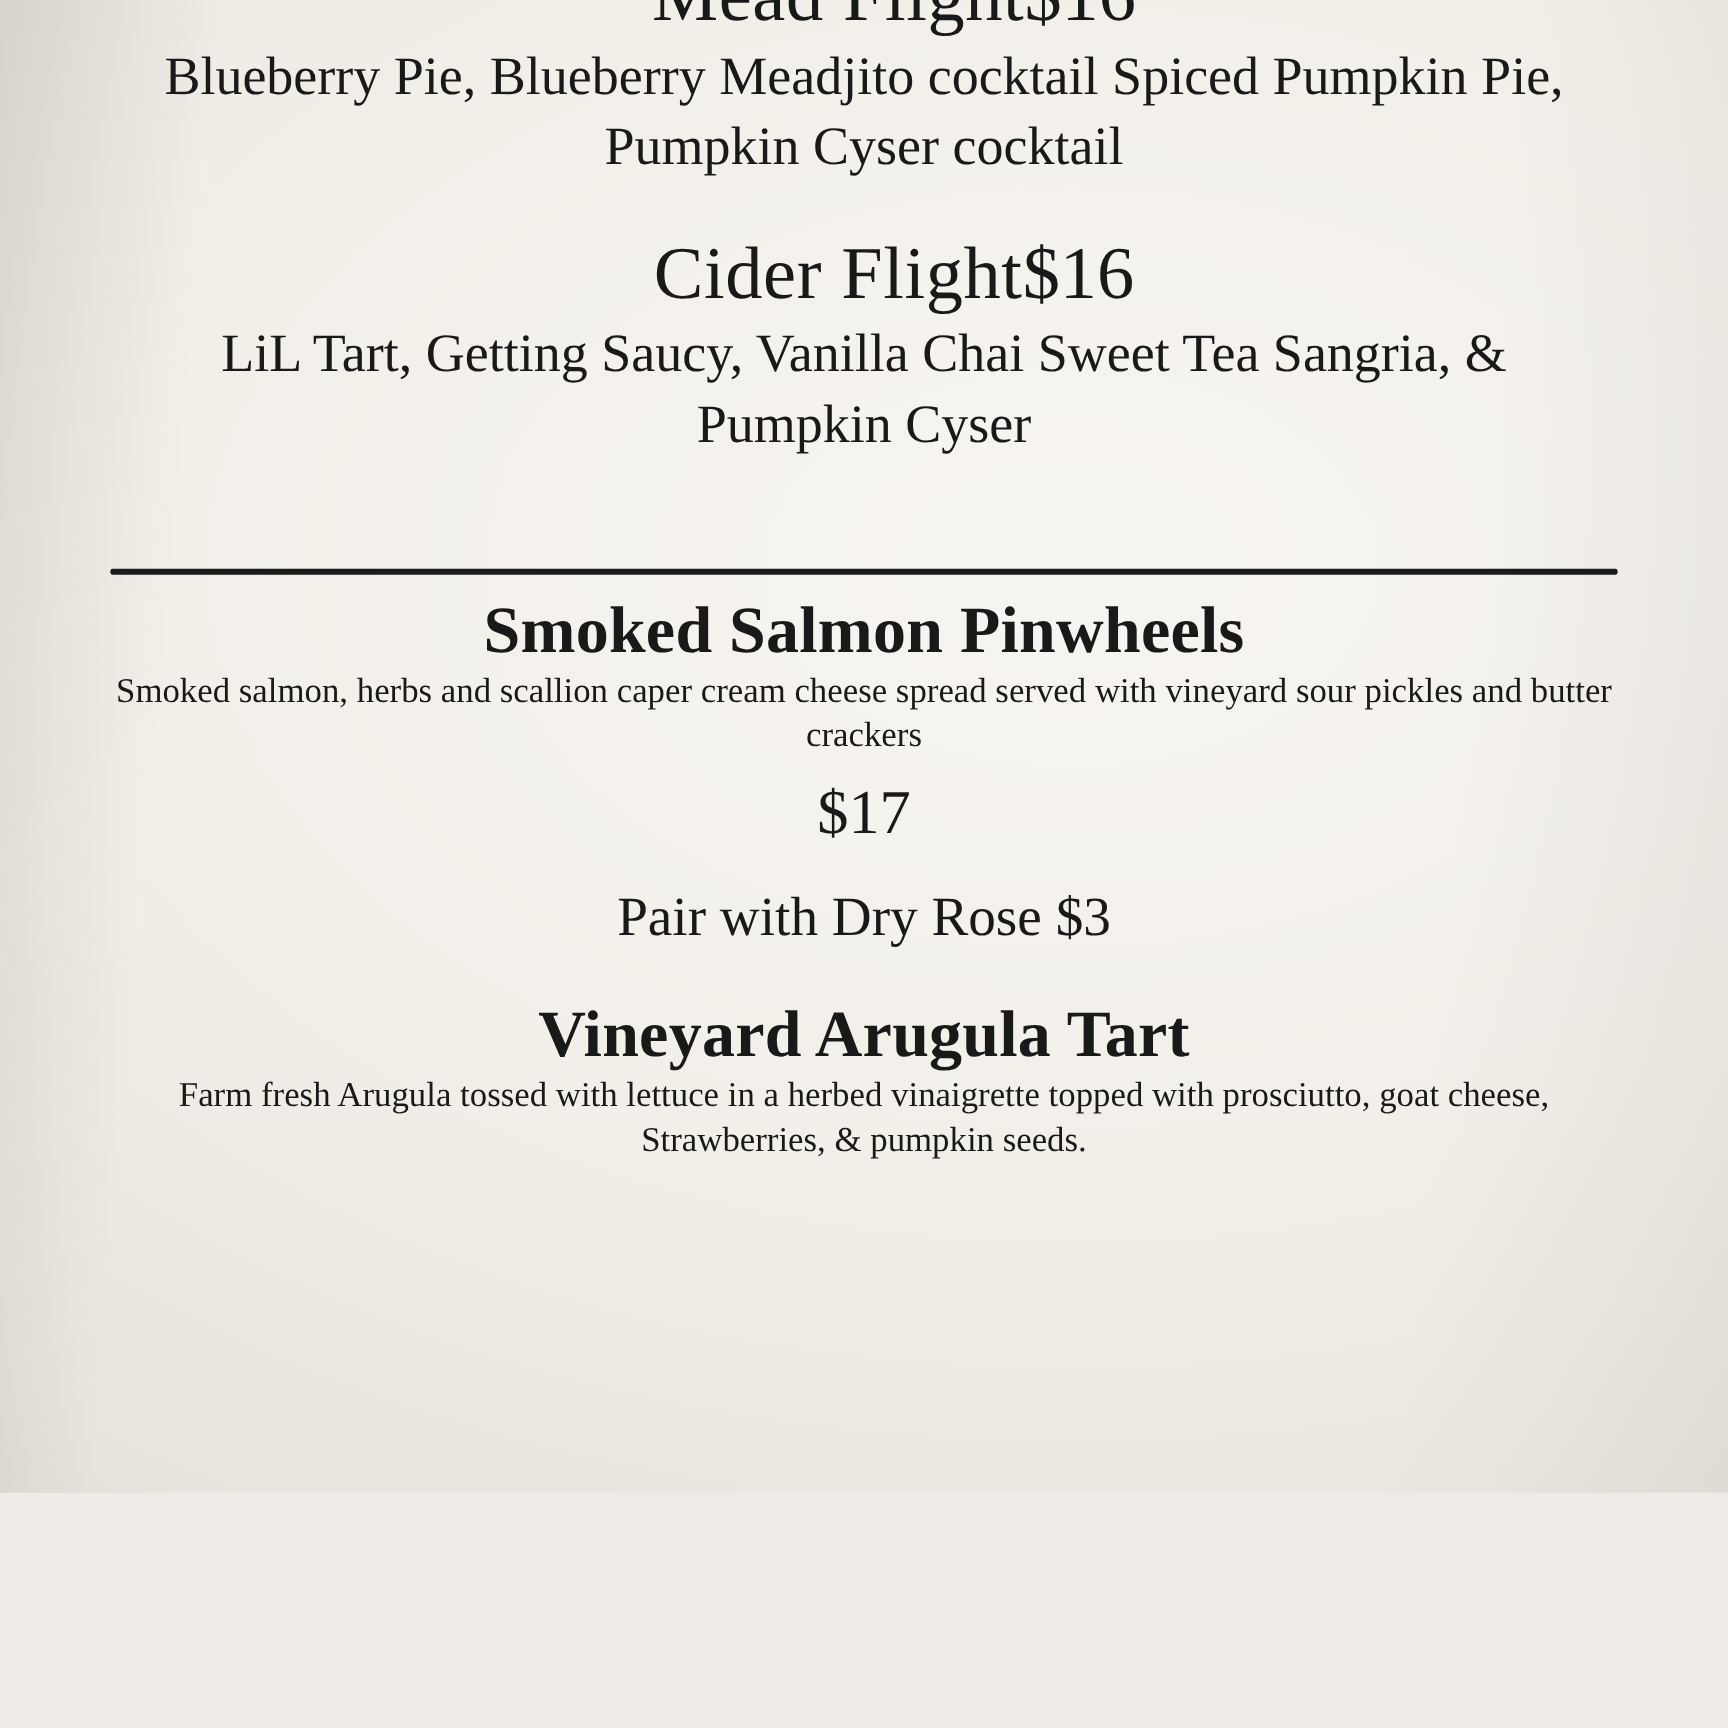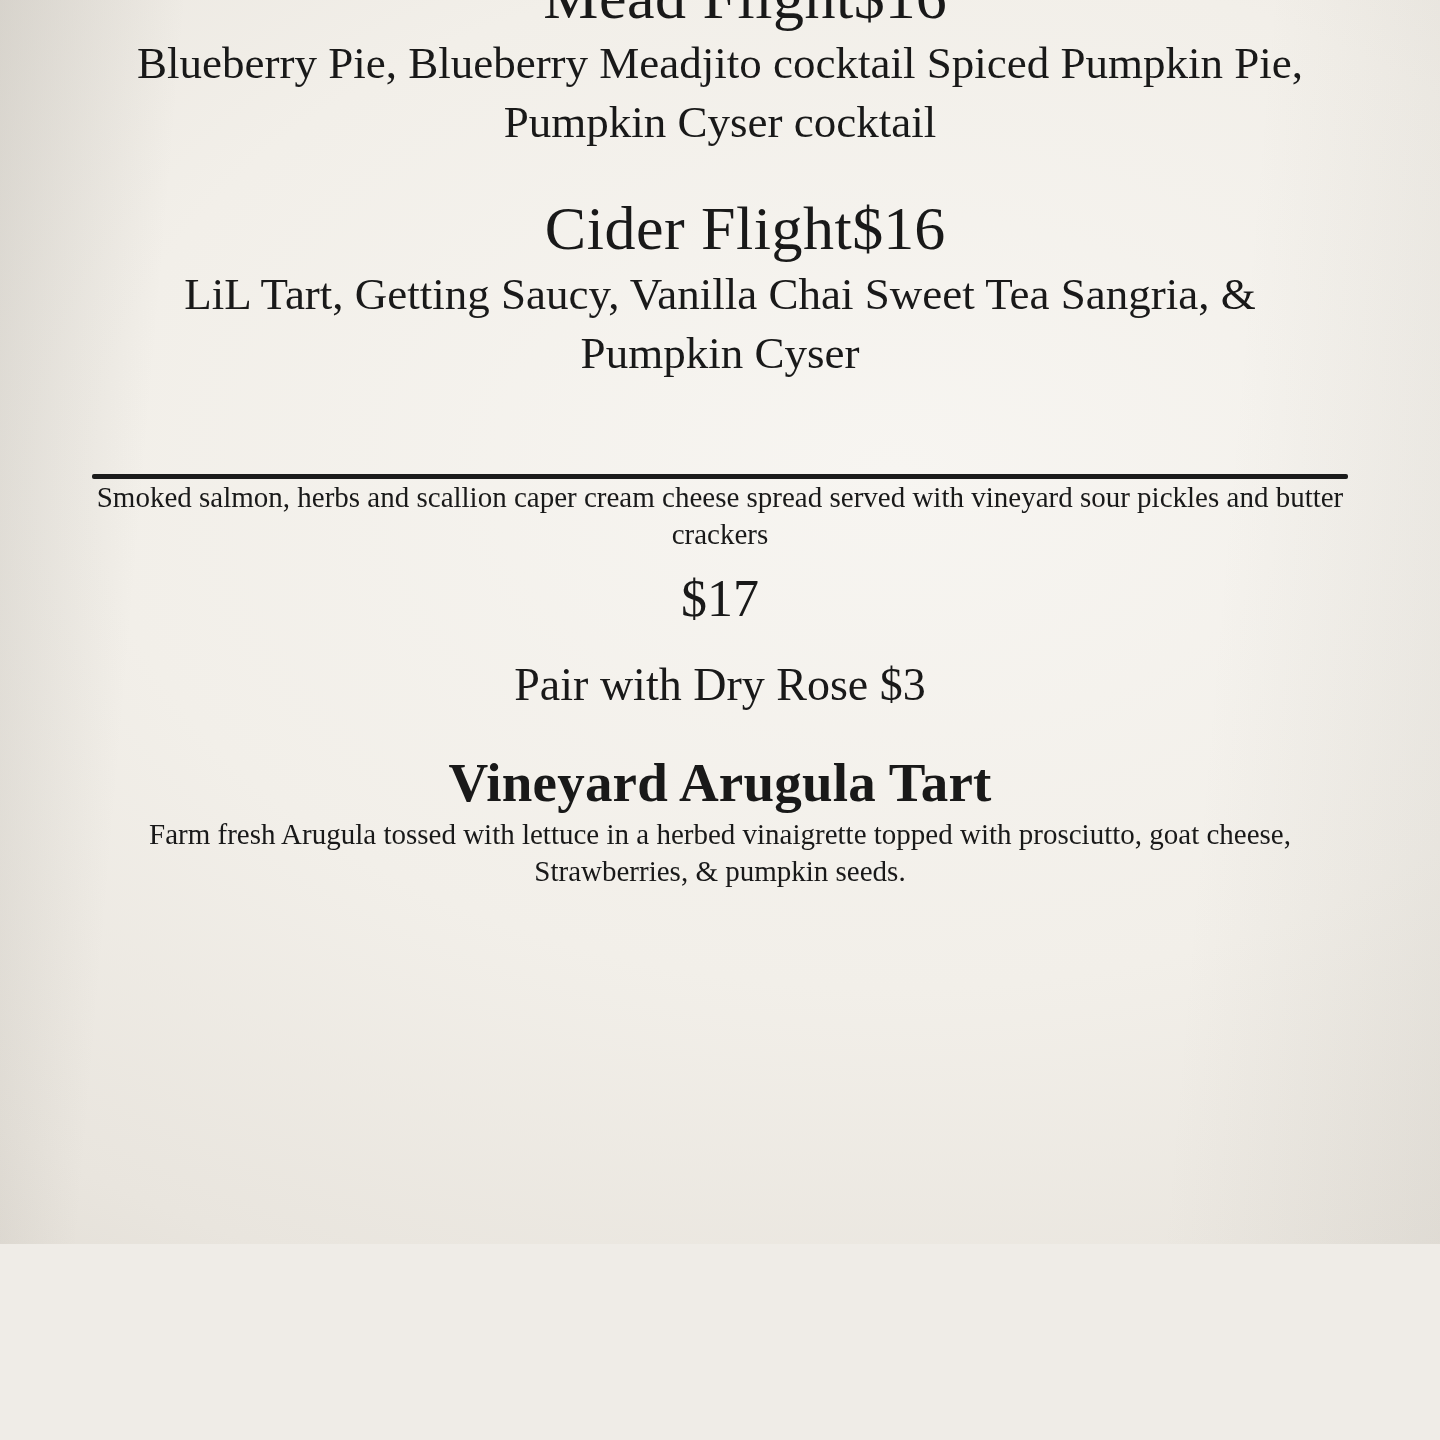--- a/index.html
+++ b/index.html
@@ -131,20 +131,21 @@
         <div class="flight-price">$16</div>
       </div>
       <p class="flight-desc">LiL Tart, Getting Saucy, Vanilla Chai Sweet Tea Sangria, &amp; Pumpkin Cyser</p>
     </div>
 
     <div class="spacer-lg"></div>
 
     <div class="rule"></div>
 
     <div>
+      <h3 class="item-name">Smoked Salmon Pinwheels</h3>
       <p class="item-desc">Smoked salmon, herbs and scallion caper cream cheese spread served with vineyard sour pickles and butter crackers</p>
       <div class="item-price">$17</div>
       <div class="item-pair">Pair with Dry Rose $3</div>
     </div>
 
     <div class="spacer-sm"></div>
 
     <div>
       <h3 class="item-name">Vineyard Arugula Tart</h3>
       <p class="item-desc">Farm fresh Arugula tossed with lettuce in a herbed vinaigrette topped with prosciutto, goat cheese, Strawberries, &amp; pumpkin seeds.</p>

